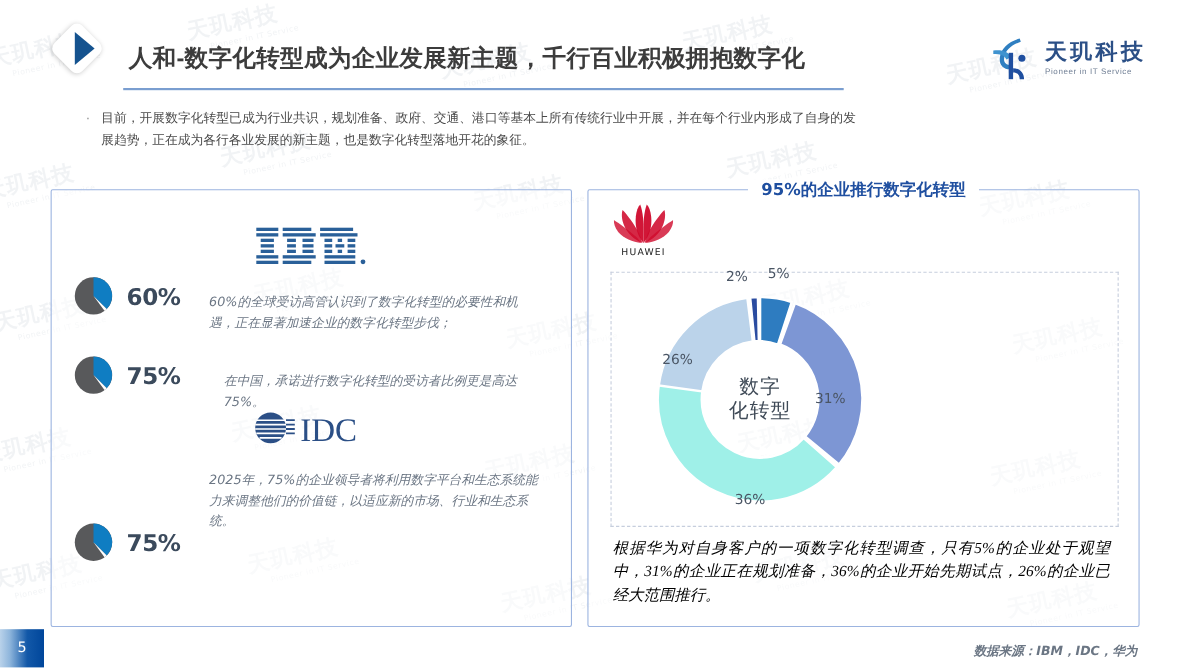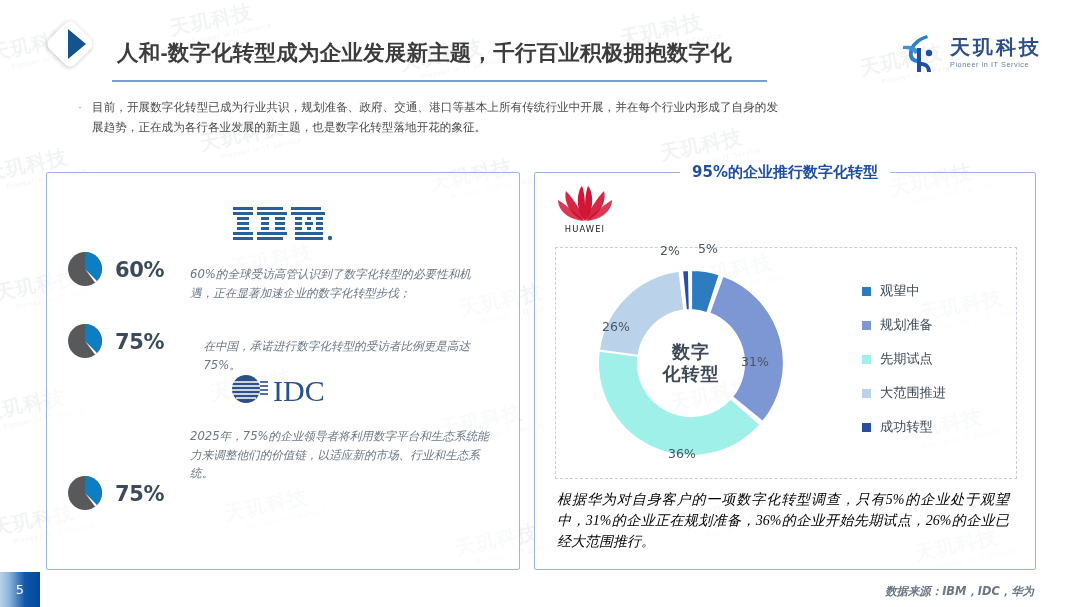--- a/index.html
+++ b/index.html
@@ -230,21 +230,21 @@
     left: 22px; top: 2px;
     width: 226px; height: 226px;
   }
   .donut-wrap svg { width: 226px; height: 226px; display:block; }
   .donut-center {
     position: absolute;
     left: 0; right: 0; top: 50%;
     transform: translateY(-50%);
     text-align: center;
     font-size: 18px;
-    font-weight: bold;
+    font-weight: normal;
     color: #3f4a57;
     line-height: 22px;
     letter-spacing: 1px;
     font-family: "DejaVu Sans", sans-serif;
   }
   .slice-label {
     position: absolute;
     font-size: 12.5px;
     color: #4a5564;
     font-family: "DejaVu Sans", sans-serif;
@@ -514,42 +514,20 @@
           <div>化转型</div>
         </div>
 
         <div class="slice-label" style="left:82px; top:-7px;">2%</div>
         <div class="slice-label" style="left:120px; top:-9px;">5%</div>
         <div class="slice-label" style="left:163px; top:104px;">31%</div>
         <div class="slice-label" style="left:90px;  top:184px;margin-top:12px;">36%</div>
         <div class="slice-label" style="left:24px;  top:69px;">26%</div>
       </div>
 
-      <div class="legend">
-        <div class="legend-item">
-          <span class="legend-swatch" style="background:#2e7cc0"></span>
-          <span class="legend-label">观望中</span>
-        </div>
-        <div class="legend-item">
-          <span class="legend-swatch" style="background:#7d96d4"></span>
-          <span class="legend-label">规划准备</span>
-        </div>
-        <div class="legend-item">
-          <span class="legend-swatch" style="background:#9ff0e8"></span>
-          <span class="legend-label">先期试点</span>
-        </div>
-        <div class="legend-item">
-          <span class="legend-swatch" style="background:#bbd3ea"></span>
-          <span class="legend-label">大范围推进</span>
-        </div>
-        <div class="legend-item">
-          <span class="legend-swatch" style="background:#2b4ca0"></span>
-          <span class="legend-label">成功转型</span>
-        </div>
-      </div>
     </div>
 
     <div class="chart-note">根据华为对自身客户的一项数字化转型调查，只有5%的企业处于观望中，31%的企业正在规划准备，36%的企业开始先期试点，26%的企业已经大范围推行。</div>
   </div>
 
   <div class="source">数据来源：IBM，IDC，华为</div>
   <div class="page-badge">5</div>
 
 </div>
 

